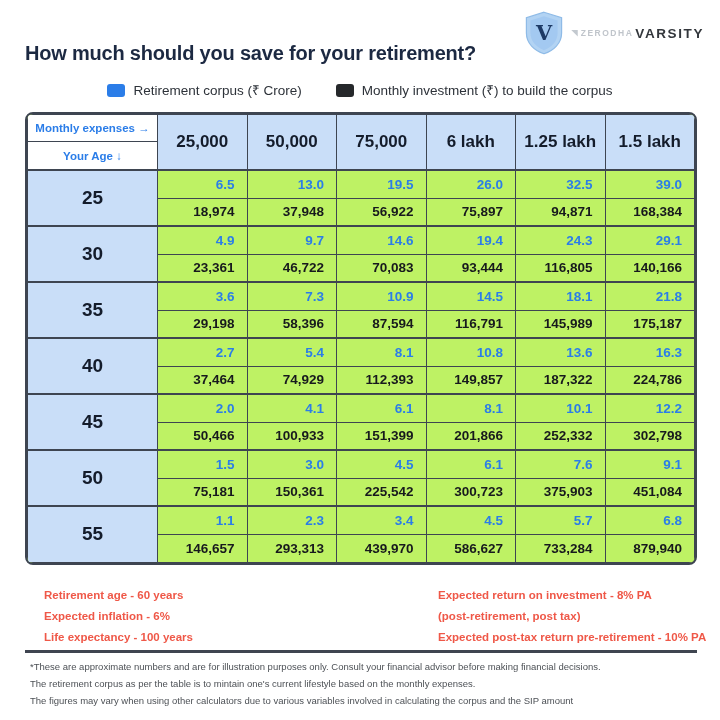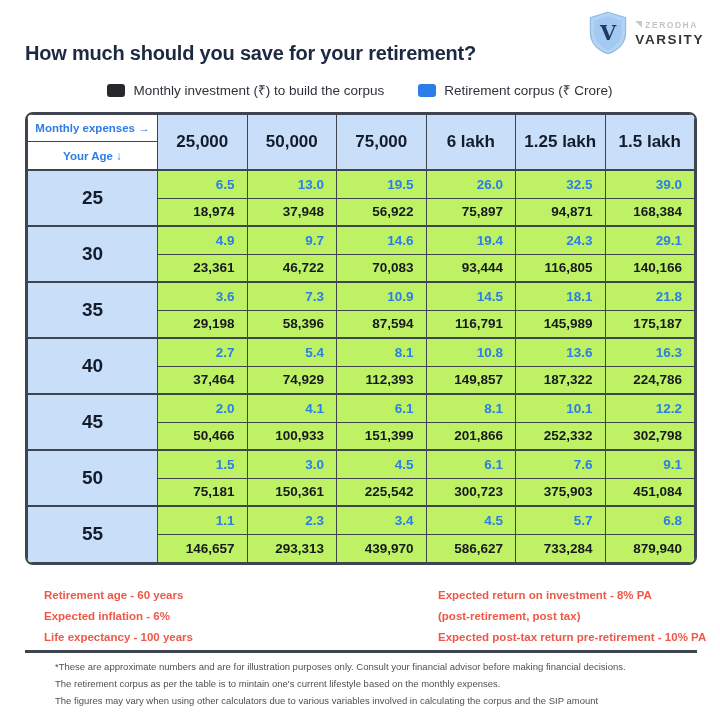--- a/index.html
+++ b/index.html
@@ -5,21 +5,21 @@
   * { margin:0; padding:0; box-sizing:border-box; }
   html,body { width:720px; height:720px; }
   body {
     position:relative;
     background:#ffffff;
     font-family:"Liberation Sans", sans-serif;
     overflow:hidden;
   }
   
   .logo { position:absolute; top:10px; right:16px; display:flex; align-items:center; gap:7px; }
-  .logo-text { display:flex; flex-direction:column; gap:2px;justify-content:flex-end; }
+  .logo-text { display:flex; flex-direction:row; gap:2px;justify-content:flex-end; }
   .logo-brand-row { display:flex; align-items:center; gap:3px; }
   .kite-glyph { width:7px; height:7px; background:#c3c9cf; clip-path:polygon(0 0,100% 0,100% 100%); }
   .logo-brand { font-size:8.5px; font-weight:700; letter-spacing:1.5px; color:#c0c5cb; }
   .logo-product { font-size:13.5px; font-weight:700; letter-spacing:1.6px; color:#33373c; }
   
   .title { position:absolute; left:25px; top:42px; font-size:20px; font-weight:700; color:#1c2942; letter-spacing:-0.2px; }
   .legend { position:absolute; top:81px; left:0; width:100%; display:flex; justify-content:center; gap:34px; }
   .legend-item { display:flex; align-items:center; gap:8px; }
   .swatch { width:18px; height:13px; border-radius:3px; }
   .legend-label { font-size:13.5px; font-weight:400; color:#2d3239; }
@@ -38,21 +38,21 @@
   tbody tr.corpus-row td { border-top:2px solid #3e4551; }
   
   .assumptions { position:absolute; top:589px; left:0; width:720px; }
   .assump-col { position:absolute; display:flex; flex-direction:column; gap:9px; }
   .assump-col.left { left:38px; }
   .assump-col.right { left:432px; }
   .assump-line { font-size:11.5px; font-weight:700; color:#ef5848;margin-left:6px; }
   
   .divider { position:absolute; left:25px; top:650px; width:672px; height:3px; background:#3f4550; }
   .footnotes { position:absolute; left:30px; top:661px; display:flex; flex-direction:column; gap:6px; }
-  .footnote-line { font-size:9.5px; color:#4d5156;margin-left:25px; }
+  .footnote-line { font-size:9.5px; color:#4d5156; }
 </style>
 </head>
 <body>
 
 <div class="logo">
   <svg width="40" height="46" viewBox="0 0 50 56">
     <path d="M25 2 L47 9 V28 C47 41 37 50 25 54 C13 50 3 41 3 28 V9 Z" fill="#b2d3f3" stroke="#8fbbe7" stroke-width="1.5"></path>
     <path d="M25 7 L42 12.5 V28 C42 38.5 34 46 25 49.5 C16 46 8 38.5 8 28 V12.5 Z" fill="#a3c9f1"></path>
     <text x="25" y="37" text-anchor="middle" font-family="DejaVu Serif, serif" font-size="26" font-weight="bold" fill="#1d3a66">V</text>
   </svg>
@@ -62,26 +62,26 @@
       <span class="logo-brand">ZERODHA</span>
     </div>
     <span class="logo-product">VARSITY</span>
   </div>
 </div>
 
 <h1 class="title">How much should you save for your retirement?</h1>
 
 <div class="legend">
     <div class="legend-item">
+      <span class="swatch" style="background: rgb(43, 125, 232);"></span>
+      <span class="legend-label">Retirement corpus (₹ Crore)</span>
+    </div>
+    <div class="legend-item">
       <span class="swatch" style="background: rgb(38, 40, 43);"></span>
       <span class="legend-label">Monthly investment (₹) to build the corpus</span>
-    </div>
-    <div class="legend-item">
-      <span class="swatch" style="background: rgb(43, 125, 232);"></span>
-      <span class="legend-label">Retirement corpus (₹ Crore)</span>
     </div>
   </div>
 
 <div class="table-wrap">
   <table>
     <colgroup>
       <col style="width:130px">
       <col>
         <col>
         <col>

